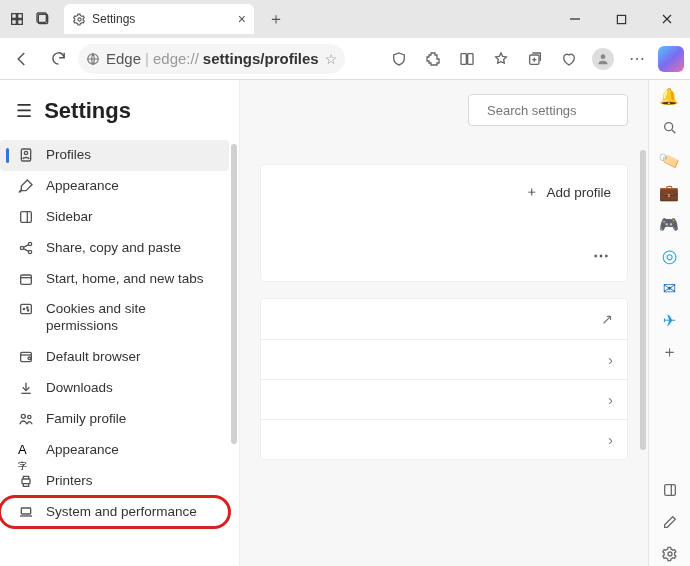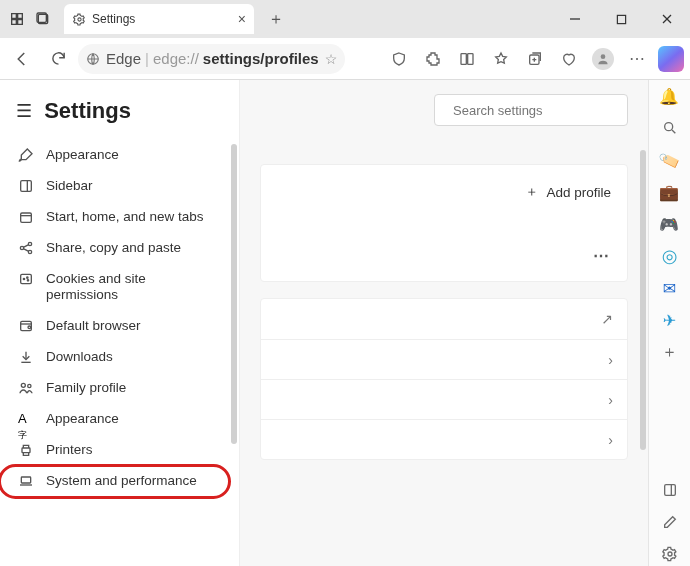--- a/index.html
+++ b/index.html
@@ -55,21 +55,21 @@
   .navscroll { position:absolute; right:2px; top:4px; width:6px; height:300px; background:#d0d0d0; border-radius:3px; }
   .navitem { display:flex; align-items:flex-start; gap:12px; padding:7px 12px 7px 18px; cursor:pointer; font-size:13.5px; color:#333; position:relative; }
   .navitem.selected { background:#f0f0f0; border-radius:4px; }
   .navitem.selected::before { content:""; position:absolute; left:6px; top:8px; bottom:8px; width:3px; background:#3178d4; border-radius:2px; }
   .navitem.highlighted { outline: 3px solid #d8201f; border-radius: 16px; outline-offset:-1px; }
   .navitem svg, .navitem .glyph { width:16px; height:16px; flex:0 0 16px; color:#555; }
   .navlabel { line-height:1.25; }
 
   .main { flex:1; position:relative; padding: 14px 20px; background:#f7f7f7; overflow:hidden; }
   .searchwrap { position:absolute; top:14px; right:20px; }
-  .searchbox { width:194px; height:32px; border:1px solid #d8d8d8; border-radius:4px; background:#fff; display:flex; align-items:center; padding:8px 10px; gap:8px; }
+  .searchbox { width:160px; height:32px; border:1px solid #d8d8d8; border-radius:4px; background:#fff; display:flex; align-items:center; padding:8px 10px; gap:8px; }
   .searchbox input { border:none; outline:none; font-size:13px; flex:1; background:transparent; color:#333; }
 
   .card { background:#fff; border:1px solid #eee; border-radius:4px; }
   .topcard { margin-top:70px; height:118px; position:relative; }
   .addprof { position:absolute; top:18px; right:16px; display:flex; align-items:center; gap:8px; color:#333; font-size:13.5px; }
   .more-signout { position:absolute; bottom:16px; right:16px; display:flex; align-items:center; gap:14px; }
   .morebtn { color:#555; letter-spacing:2px; font-weight:bold; }
   .signout { border:1px solid #ccc; background:#fff; border-radius:4px; padding:6px 14px; font-size:13px; color:#333; }
 
   .rowcard { margin-top:16px; }
@@ -208,49 +208,57 @@
     <div class="settings">
 
       <div class="sidebar">
         <div class="sidebar-head">
           <span class="hamburger">☰</span>
           <span class="settings-title">Settings</span>
         </div>
         <div class="navlist">
           <div class="navscroll"></div>
 
+          <div class="navitem selected">
+            <svg viewBox="0 0 24 24" fill="none" stroke="currentColor" stroke-width="2">
+                <rect x="5" y="3" width="14" height="18" rx="2"></rect>
+                <circle cx="12" cy="9" r="2.5"></circle>
+                <path d="M7 18c1-3 9-3 10 0"></path>
+              </svg>
+            <span class="navlabel">Profiles</span>
+          </div>
           <div class="navitem">
             <svg viewBox="0 0 24 24" fill="none" stroke="currentColor" stroke-width="2">
                 <path d="M14 3l7 7-9 9H5v-7z"></path>
                 <path d="M5 19c-2 2-3 2-3 2s0-1 2-3"></path>
               </svg>
             <span class="navlabel">Appearance</span>
           </div>
           <div class="navitem">
             <svg viewBox="0 0 24 24" fill="none" stroke="currentColor" stroke-width="2">
                 <rect x="4" y="4" width="16" height="16" rx="2"></rect>
                 <line x1="14" y1="4" x2="14" y2="20"></line>
               </svg>
             <span class="navlabel">Sidebar</span>
-          </div>
-          <div class="navitem">
-            <svg viewBox="0 0 24 24" fill="none" stroke="currentColor" stroke-width="2">
-                <rect x="4" y="6" width="16" height="14" rx="2"></rect>
-                <path d="M4 10h16"></path>
-              </svg>
-            <span class="navlabel">Start, home, and new tabs</span>
           </div>
           <div class="navitem">
             <svg viewBox="0 0 24 24" fill="none" stroke="currentColor" stroke-width="2">
                 <circle cx="6" cy="12" r="2.5"></circle>
                 <circle cx="18" cy="6" r="2.5"></circle>
                 <circle cx="18" cy="18" r="2.5"></circle>
                 <path d="M8 11l8-4M8 13l8 4"></path>
               </svg>
             <span class="navlabel">Share, copy and paste</span>
+          </div>
+          <div class="navitem">
+            <svg viewBox="0 0 24 24" fill="none" stroke="currentColor" stroke-width="2">
+                <rect x="4" y="6" width="16" height="14" rx="2"></rect>
+                <path d="M4 10h16"></path>
+              </svg>
+            <span class="navlabel">Start, home, and new tabs</span>
           </div>
           <div class="navitem">
             <svg viewBox="0 0 24 24" fill="none" stroke="currentColor" stroke-width="2">
                 <rect x="4" y="5" width="16" height="14" rx="2"></rect>
                 <circle cx="9" cy="12" r="1"></circle>
                 <circle cx="14" cy="10" r="1"></circle>
                 <circle cx="15" cy="14" r="1"></circle>
               </svg>
             <span class="navlabel">Cookies and site permissions</span>
           </div>

